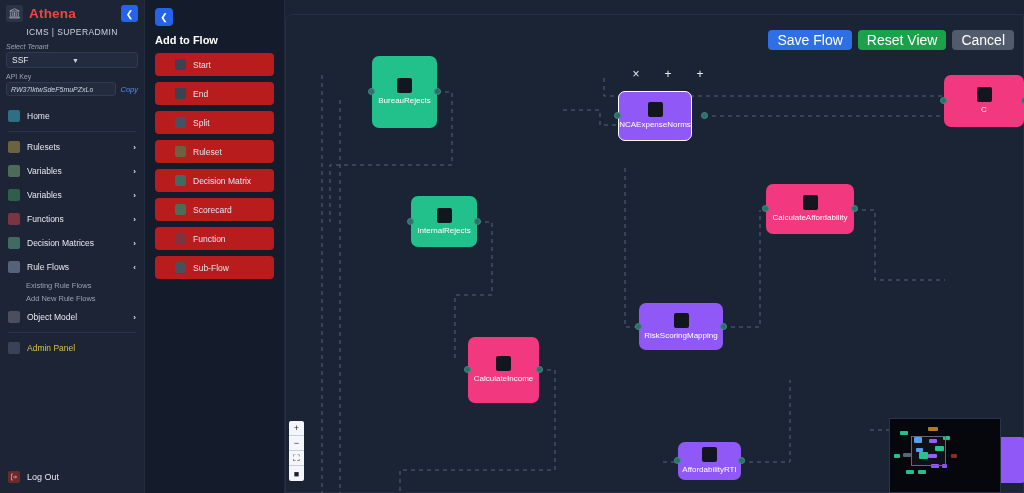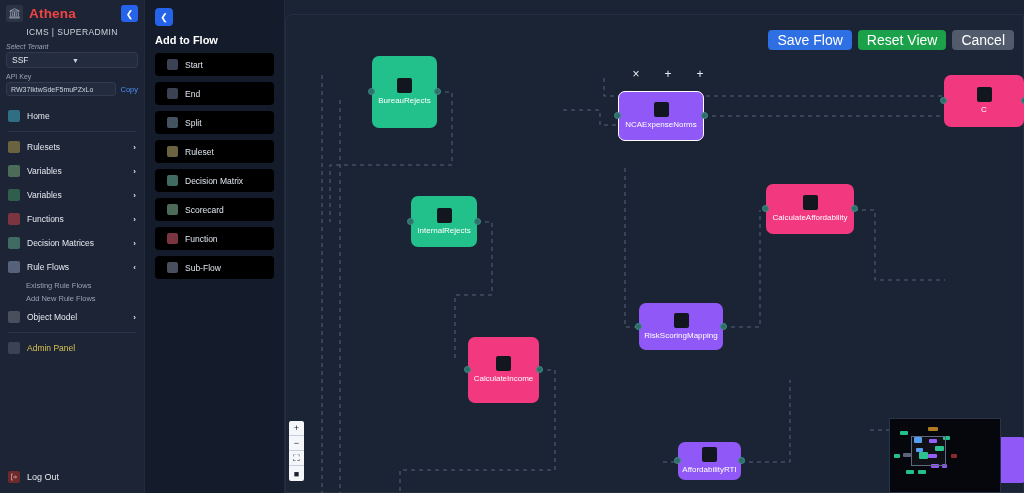--- a/index.html
+++ b/index.html
@@ -53,21 +53,21 @@
     background: #232c3e; border: 1px solid #313b50;
     border-radius: 3px;
     display: flex; align-items: center;
     padding: 0 5px; cursor: pointer;
   }
   .select-box span { color: #e4e9f0; font-size: 8.5px; flex: 1; }
   .select-box .chev { color: #cdd4de; font-size: 7px; }
   .apikey-label {
     color: #9aa4b4; font-size: 7px; padding: 5px 6px 2px 6px;
   }
-  .apikey-row { display: flex; align-items: center; gap: 4px; padding: 0 6px; }
+  .apikey-row { display: flex; align-items: center; gap: 4px; padding: 0 6px; font-style: italic; }
   .apikey-box {
     flex: 1; height: 14px; background: #232c3e;
     border: 1px solid #313b50; border-radius: 3px;
     display: flex; align-items: center; padding: 0 4px;
     overflow: hidden;
   }
   .apikey-box span {
     color: #cdd4de; font-size: 7px;
     white-space: nowrap; overflow: hidden;
   }
@@ -110,22 +110,22 @@
     display: flex; align-items: center; justify-content: center;
     font-size: 9px; cursor: pointer; margin-bottom: 8px;
   }
   .panel-title {
     color: #ffffff; font-size: 11px; font-weight: bold;
     margin-bottom: 7px;
   }
   .tool-item {
     display: flex; align-items: center; gap: 7px;
     height: 23px; margin-bottom: 6px;
-    background: #000000; border-radius: 4px;
-    padding: 0 12px; cursor: grab;
+    background: #b91c1c; border-radius: 4px;
+    padding: 0 20px; cursor: grab;
   }
   .tool-ico {
     width: 11px; height: 11px; flex: 0 0 11px; border-radius: 2px;
     display: flex; align-items: center; justify-content: center;
     font-size: 7px;
   }
   .tool-label { color: #dfe5ee; font-size: 8.5px; }
 
   
   #canvas {
@@ -363,21 +363,21 @@
       </g>
     </svg>
 
     <div id="nodes">
         <div class="node n-green" style="left: 87px; top: 56px; width: 65px; height: 72px;">
           <div class="n-ico"></div>
           <div class="n-label">BureauRejects</div>
         </div>
         <div class="port" style="left: 83px; top: 88px;"></div>
         <div class="port" style="left: 149px; top: 88px;"></div>
-        <div class="node n-purple selected" style="left: 333px; top: 91px; width: 86px; height: 50px;">
+        <div class="node n-purple selected" style="left: 333px; top: 91px; width: 74px; height: 50px;">
           <div class="n-ico"></div>
           <div class="n-label">NCAExpenseNorms</div>
         </div>
         <div class="port" style="left: 329px; top: 112px;"></div>
         <div class="port" style="left: 416px; top: 112px;"></div>
         <div class="node-ctrls" style="left: 335px; top: 67px;">
           <span>×</span>
           <span>+</span>
           <span>+</span>
         </div>

